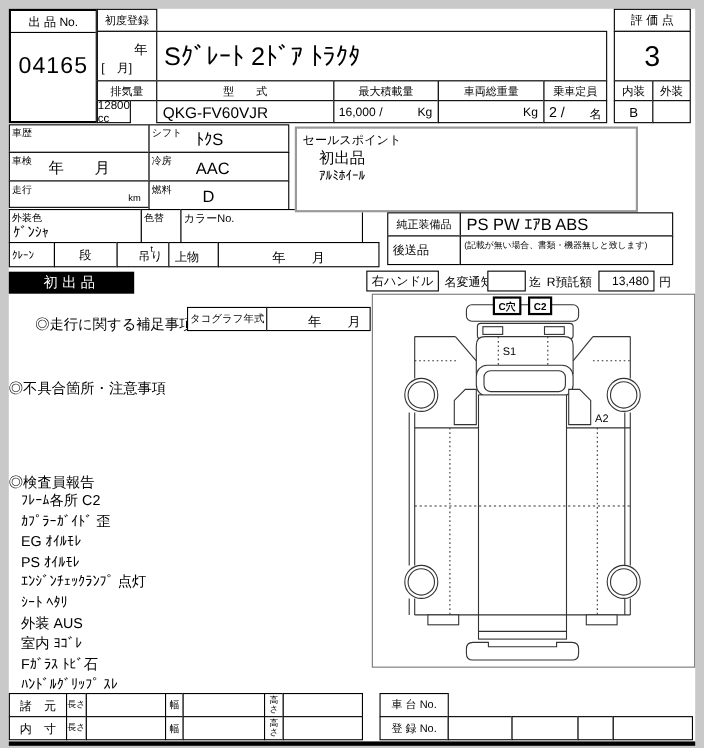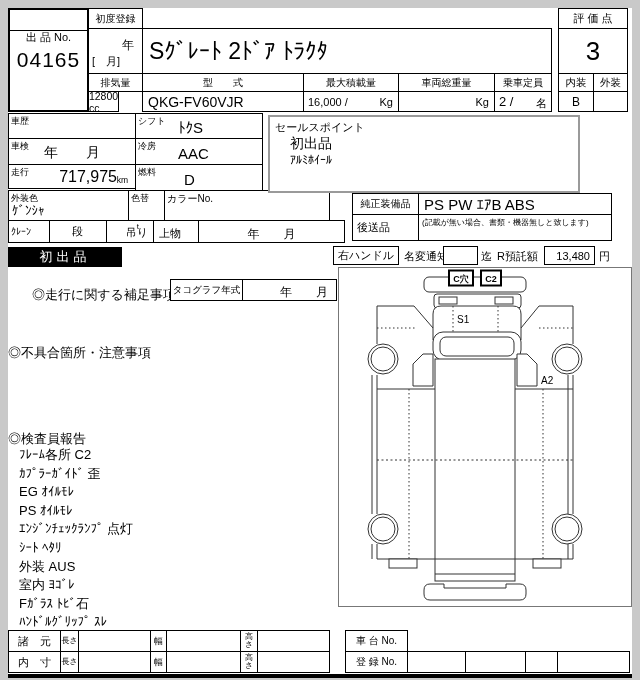--- a/index.html
+++ b/index.html
@@ -19,21 +19,21 @@
   .stack{font-size:8px;line-height:8px;word-break:break-all;display:block;text-align:center;}
   svg text{font-family:"Liberation Sans",sans-serif;}
 </style>
 </head>
 <body>
 
 <div class="page">
   <div class="sheet"></div>
 
   <div class="cell b2" style="left:8px;top:8px;width:81px;height:104px;">
-    <div style="position:absolute;left:0;right:0;top:0;height:20px;border-bottom:1px solid #000;text-align:center;font-size:11px;padding-top:20px;box-sizing:border-box;">出 品 No.</div>
+    <div style="position:absolute;left:0;right:0;top:0;height:20px;border-bottom:1px solid #000;text-align:center;font-size:11px;padding-top:3px;box-sizing:border-box;">出 品 No.</div>
     <div style="position:absolute;left:0;right:0;top:38px;text-align:center;font-size:21px;letter-spacing:1px;">04165</div>
   </div>
 
   <div class="cell ctr" style="left:88px;top:8px;width:55px;height:21px;font-size:10px;">初度登録</div>
   <div class="cell" style="left:88px;top:28px;width:55px;height:46px;">
     <div style="position:absolute;right:8px;top:8px;font-size:12px;">年</div>
     <div style="position:absolute;left:3px;bottom:4px;font-size:11px;">[　月]</div>
   </div>
 
   <div class="cell" style="left:142px;top:28px;width:410px;height:46px;font-size:23px;display:flex;align-items:center;padding-left:6px;">Sｸﾞﾚｰﾄ 2ﾄﾞｱ ﾄﾗｸﾀ</div>
@@ -80,21 +80,20 @@
     <span class="tag">車検</span>
     <span class="val-c">年　　月</span>
   </div>
   <div class="cell" style="left:135px;top:138px;width:128px;height:27px;">
     <span class="tag">冷房</span>
     <span style="position:absolute;left:42px;top:6px;font-size:15px;">AAC</span>
   </div>
 
   <div class="cell" style="left:8px;top:164px;width:128px;height:25px;">
     <span class="tag">走行</span>
-    <span style="position:absolute;left:0;right:18px;bottom:2px;text-align:right;font-size:16px;">717,975</span>
     <span style="position:absolute;right:7px;bottom:3px;font-size:8.5px;">km</span>
   </div>
   <div class="cell" style="left:8px;top:190px;width:121px;height:31px;">
     <span class="tag">外装色</span>
     <span style="position:absolute;left:3px;bottom:2px;font-size:13px;">ｹﾞﾝｼｬ</span>
   </div>
 
   <div class="cell" style="left:135px;top:164px;width:128px;height:27px;">
     <span class="tag">燃料</span>
     <span style="position:absolute;left:48px;bottom:2px;font-size:15px;">D</span>

